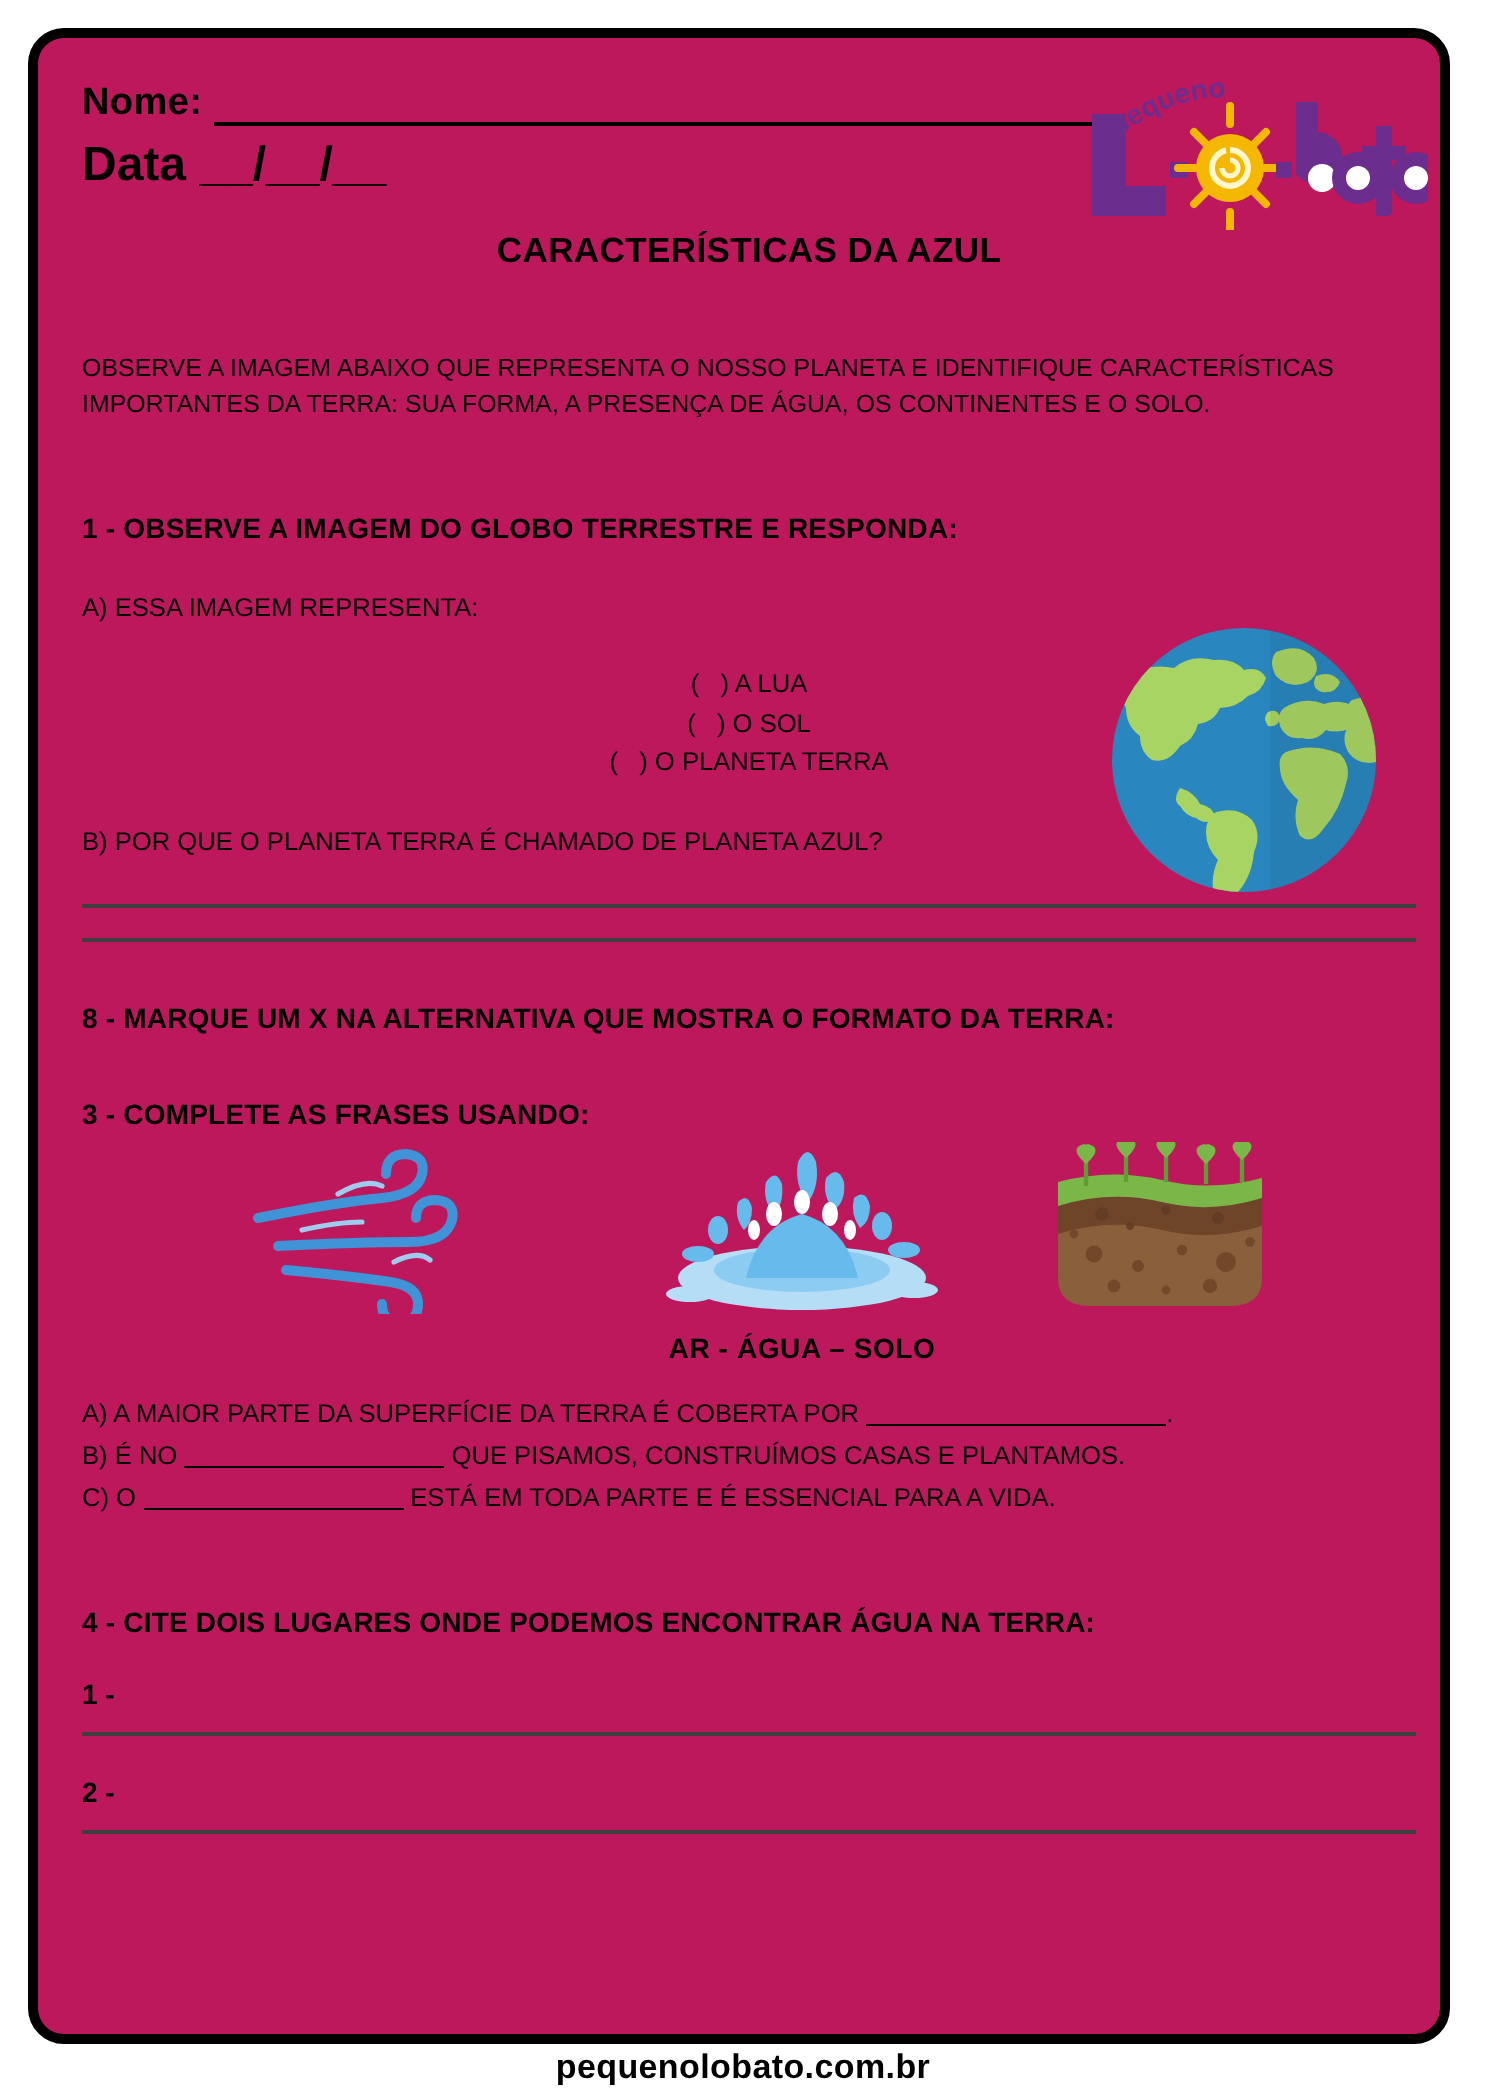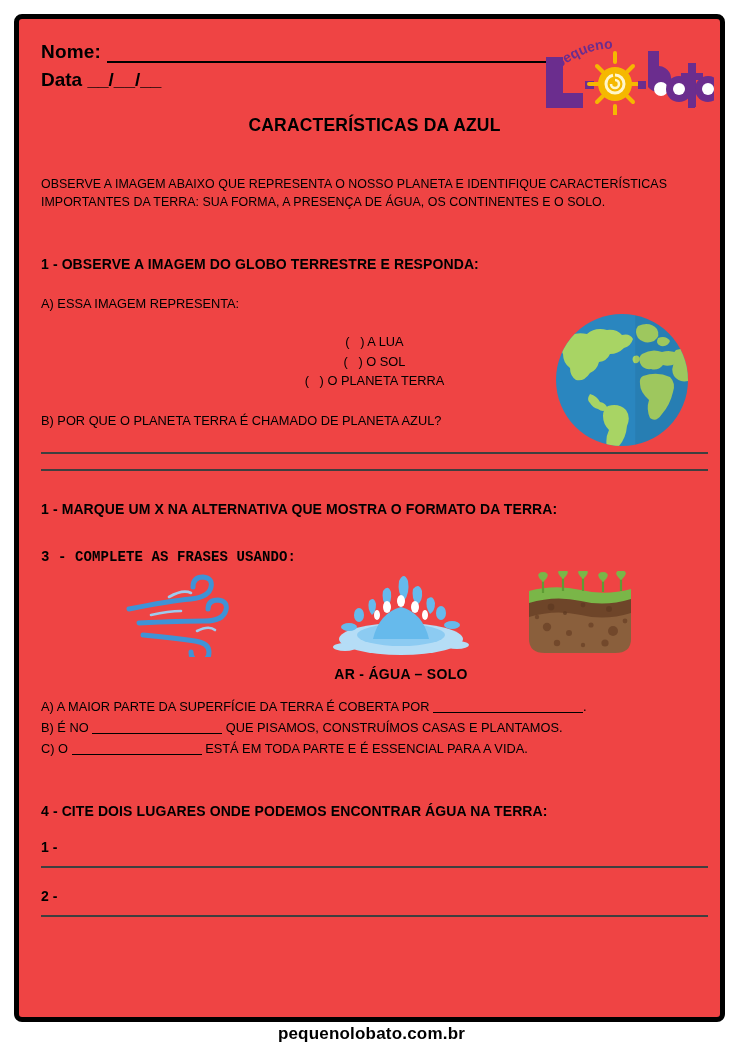--- a/index.html
+++ b/index.html
@@ -17,23 +17,23 @@
   }
 
   
   #frame {
     position: absolute;
     left: 14px;
     top: 14px;
     width: 711px;
     height: 1008px;
     border: 5px solid #000;
-    border-radius: 8px;
+    border-radius: 18px;
     box-sizing: border-box;
-    background: #ef4444;
+    background: #be185d;
   }
   #page {
     position: absolute;
     left: 0; top: 0;
     width: 711px;
     height: 1008px;
     box-sizing: border-box;
     padding: 16px 22px 0 22px;
   }
 
@@ -50,21 +50,21 @@
     align-items: flex-end;
     height: 28px;
   }
   .nome-rule {
     flex: 0 0 440px;
     border-bottom: 2.5px solid #000;
     margin-left: 6px;
     height: 19px;
   }
   .data-row {
-    font-size: 19px;
+    font-size: 24px;
     font-weight: bold;
     margin-top: 6px;
   }
 
   
   .logo {
     position: absolute;
     right: -6px;
     top: -4px;
     width: 186px;
@@ -110,21 +110,21 @@
   .sub-b { margin-top: 20px; }
 
   .ans-line {
     border-bottom: 2px solid #3f3f3f;
     height: 15px;
     width: 100%;
   }
   .ans-line.first { margin-top: 6px; }
 
   .q2-head { margin-top: 30px; }
-  .q3-head { margin-top: 32px; font-family: Liberation Mono, monospace; }
+  .q3-head { margin-top: 32px; }
   .q4-head { margin-top: 44px; }
 
   
   .globe-wrap {
     position: absolute;
     right: 16px;
     top: 291px;
     width: 184px;
     height: 140px;
   }
@@ -299,21 +299,21 @@
           <path d="M152 104 q6 -2 7 5 q0 8 -5 10 q-5 -1 -5 -8 q0 -6 3 -7 Z"></path>
 
           <path d="M128 28 q8 -3 12 3 q-2 6 -9 5 q-6 -2 -3 -8 Z"></path>
 
           <path d="M104 46 q5 -2 6 3 q-1 5 -6 4 q-3 -4 0 -7 Z"></path>
         </g>
         <circle cx="92" cy="70" r="66" fill="#000" opacity="0.06" style="clip-path: inset(0 0 0 60%);"></circle>
       </svg>
     </div>
 
-    <div class="q-head q2-head">1 - MARQUE UM X NA ALTERNATIVA QUE MOSTRA O FORMATO DA TERRA:</div>
+    <div class="q-head q2-head">8 - MARQUE UM X NA ALTERNATIVA QUE MOSTRA O FORMATO DA TERRA:</div>
 
     <div class="q-head q3-head">3 - COMPLETE AS FRASES USANDO:</div>
 
     <div class="icons-row">
 
       <div class="ic ic-wind">
         <svg viewBox="0 0 140 86" width="140" height="86" aria-hidden="true">
           <g fill="none" stroke="#3f93d6" stroke-linecap="round">
             <path d="M8 38 q40 -8 62 -10 q18 -2 20 -12 q2 -9 -8 -10 q-10 0 -10 10" stroke-width="5"></path>
             <path d="M18 52 q42 -2 66 -2 q18 0 21 -11 q2 -9 -8 -10 q-10 0 -10 9" stroke-width="5"></path>

